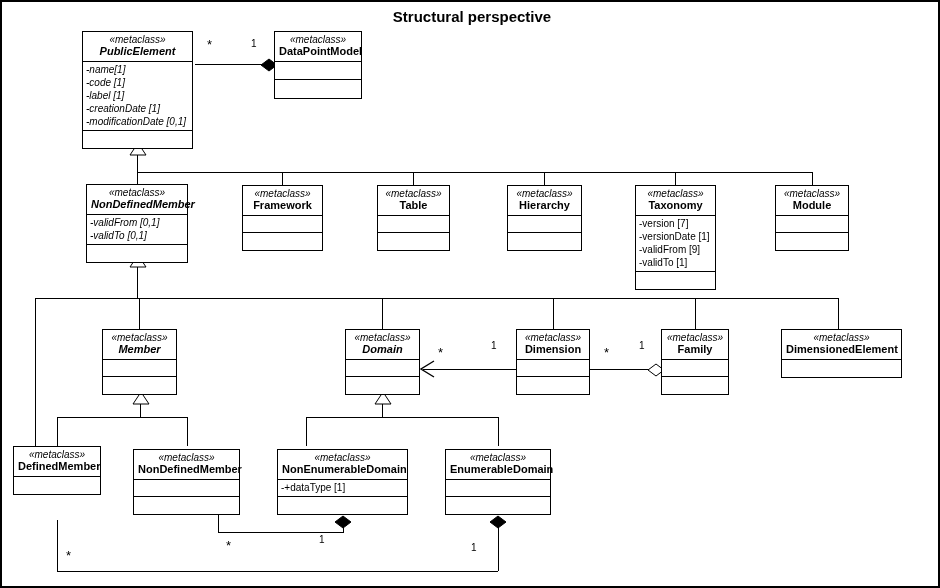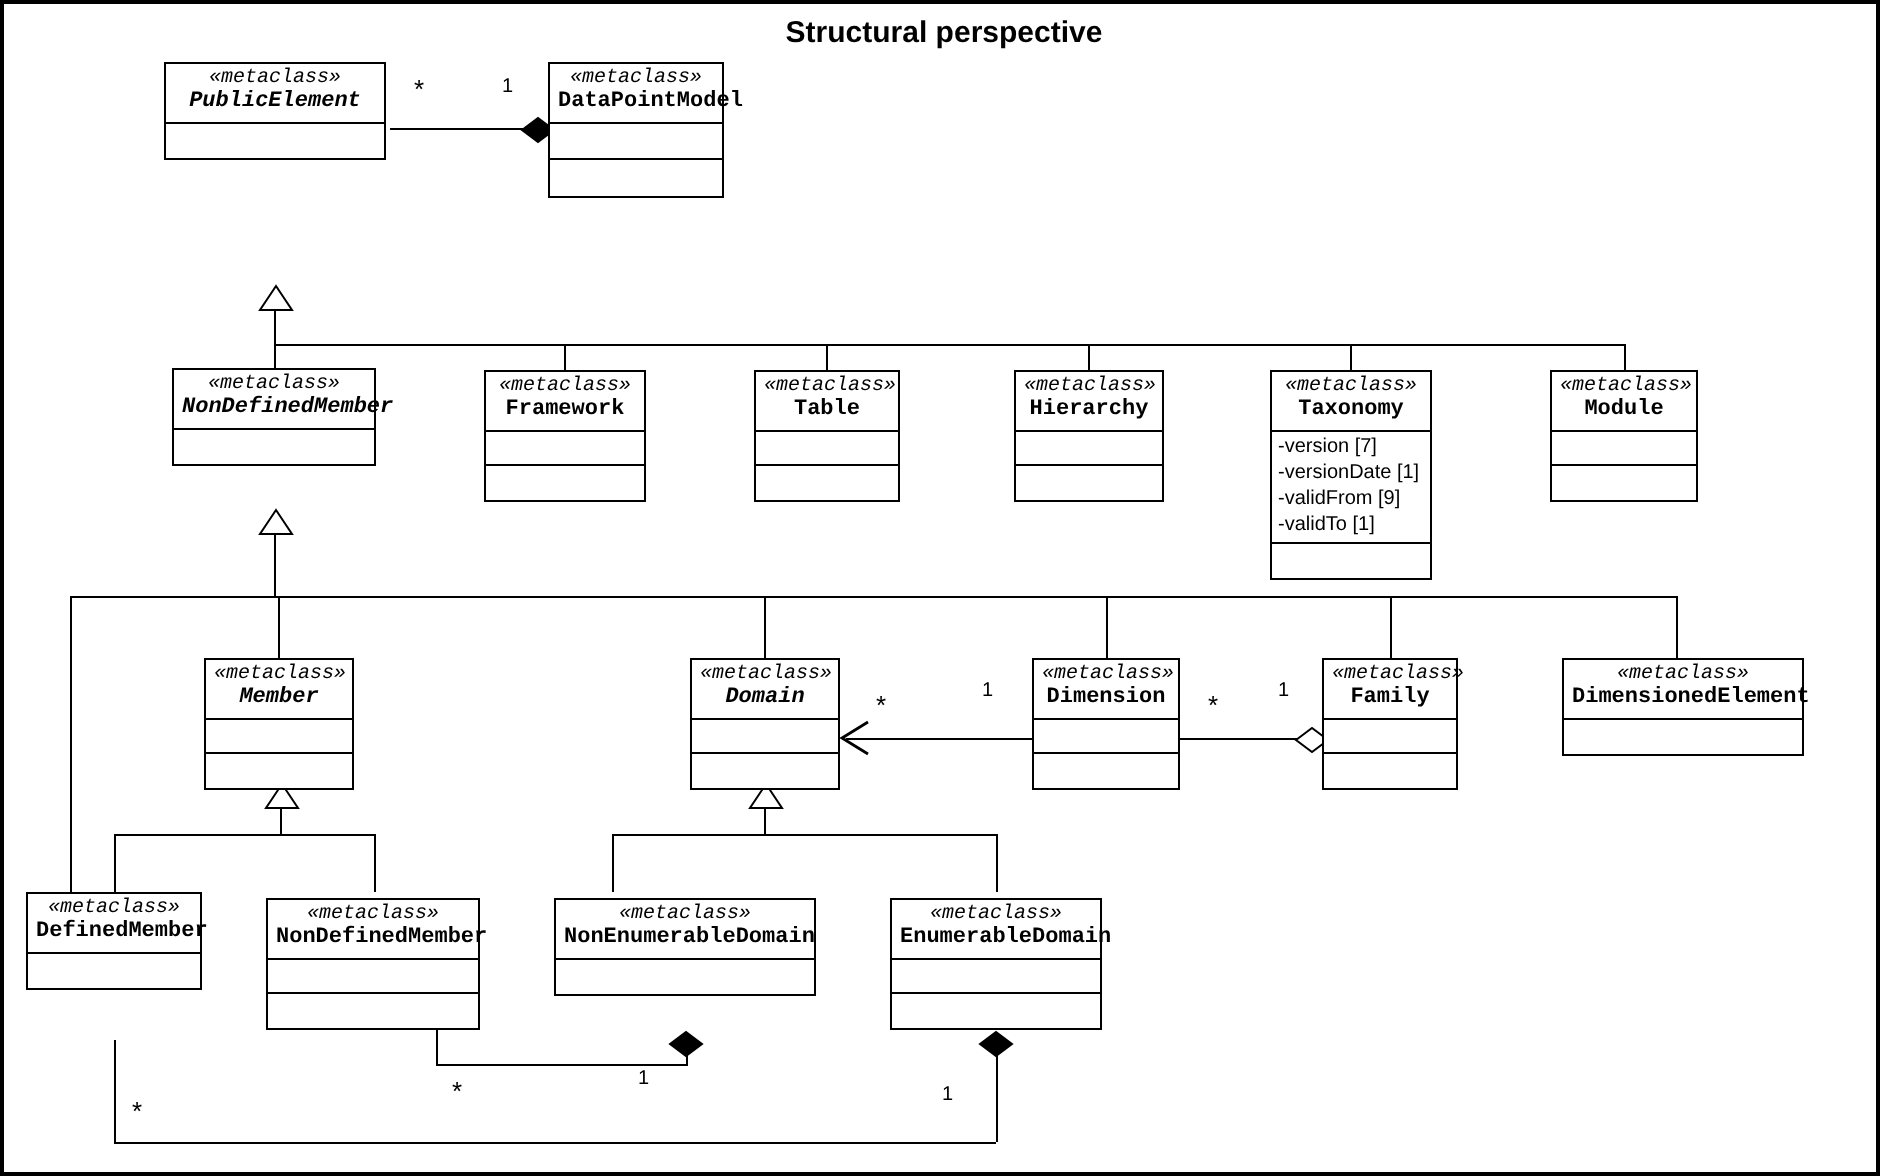--- a/index.html
+++ b/index.html
@@ -34,21 +34,20 @@
     border: 1px solid #000000;
     background: #ffffff;
     z-index: 5;
   }
   .uml-header {
     box-sizing: border-box;
     border-bottom: 1px solid #000000;
     padding: 2px 4px 3px 4px;
     text-align: center;
     line-height: 1.12;
-    font-family: Liberation Mono, monospace;
   }
   .stereotype {
     display: block;
     font-size: 10px;
     font-style: italic;
     color: #000000;
   }
   .cname {
     display: block;
     font-size: 11px;
@@ -183,36 +182,47 @@
   <div class="mult star" style="left:224px; top:541px;">*</div>
   <div class="mult" style="left:317px; top:532px;">1</div>
   <div class="mult star" style="left:64px; top:551px;">*</div>
   <div class="mult" style="left:469px; top:540px;">1</div>
 
   <div class="uml-class abstract" style="left:80px; top:29px; width:111px;">
     <div class="uml-header">
       <span class="stereotype">«metaclass»</span>
       <span class="cname">PublicElement</span>
     </div>
+    <div class="uml-attrs">
+      <span class="attr">-name[1]</span>
+      <span class="attr">-code [1]</span>
+      <span class="attr">-label [1]</span>
+      <span class="attr">-creationDate [1]</span>
+      <span class="attr">-modificationDate [0,1]</span>
+    </div>
     <div class="uml-ops" style="height:17px;"></div>
   </div>
 
   <div class="uml-class" style="left:272px; top:29px; width:88px;">
     <div class="uml-header">
       <span class="stereotype">«metaclass»</span>
       <span class="cname">DataPointModel</span>
     </div>
     <div class="uml-attrs" style="height:18px;"></div>
     <div class="uml-ops" style="height:18px;"></div>
   </div>
 
   <div class="uml-class abstract" style="left:84px; top:182px; width:102px;">
     <div class="uml-header">
       <span class="stereotype">«metaclass»</span>
       <span class="cname">NonDefinedMember</span>
+    </div>
+    <div class="uml-attrs">
+      <span class="attr">-validFrom [0,1]</span>
+      <span class="attr">-validTo [0,1]</span>
     </div>
     <div class="uml-ops" style="height:17px;"></div>
   </div>
 
   <div class="uml-class" style="left:240px; top:183px; width:81px;">
     <div class="uml-header">
       <span class="stereotype">«metaclass»</span>
       <span class="cname">Framework</span>
     </div>
     <div class="uml-attrs" style="height:17px;"></div>
@@ -319,20 +329,23 @@
     </div>
     <div class="uml-attrs" style="height:17px;"></div>
     <div class="uml-ops" style="height:17px;"></div>
   </div>
 
   <div class="uml-class" style="left:275px; top:447px; width:131px;">
     <div class="uml-header">
       <span class="stereotype">«metaclass»</span>
       <span class="cname">NonEnumerableDomain</span>
     </div>
+    <div class="uml-attrs">
+      <span class="attr">-+dataType [1]</span>
+    </div>
     <div class="uml-ops" style="height:17px;"></div>
   </div>
 
   <div class="uml-class" style="left:443px; top:447px; width:106px;">
     <div class="uml-header">
       <span class="stereotype">«metaclass»</span>
       <span class="cname">EnumerableDomain</span>
     </div>
     <div class="uml-attrs" style="height:17px;"></div>
     <div class="uml-ops" style="height:17px;"></div>

